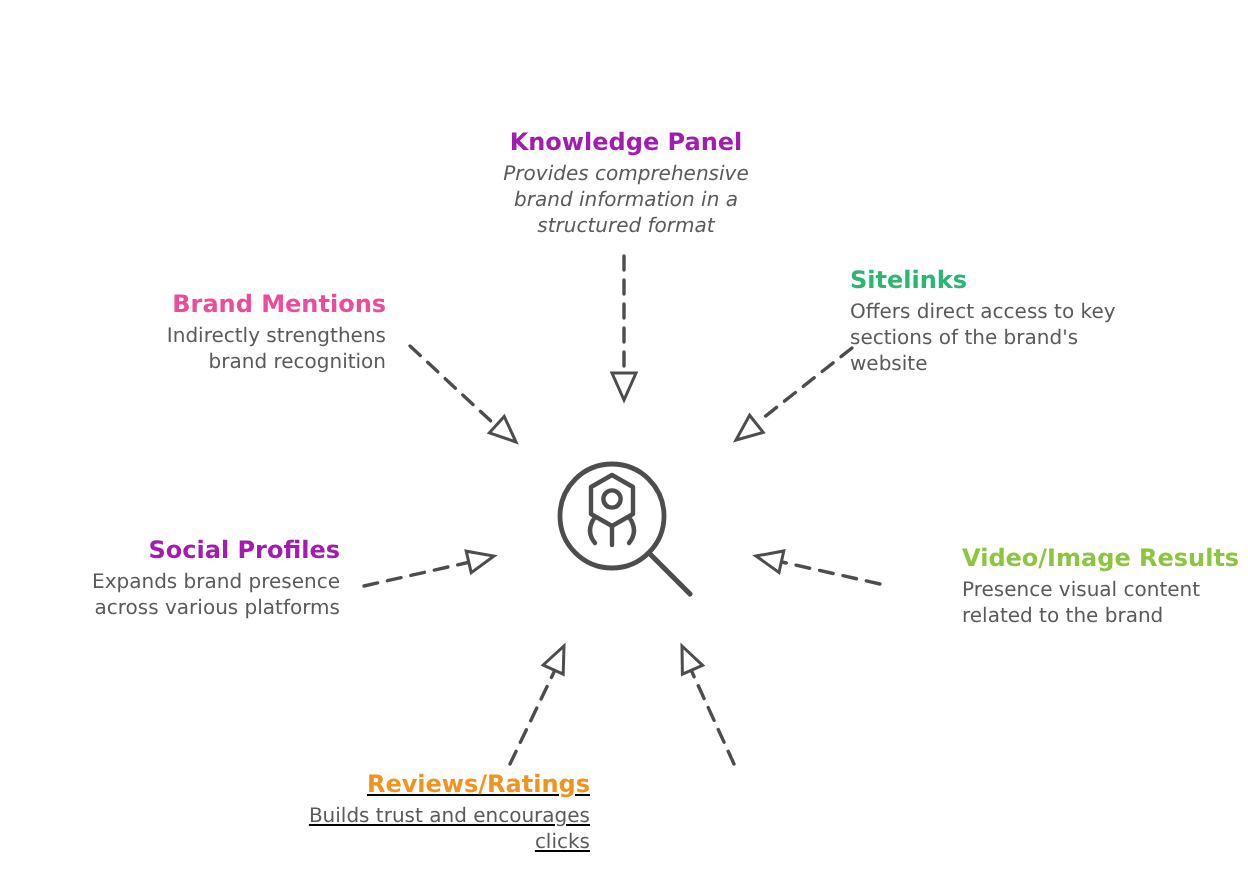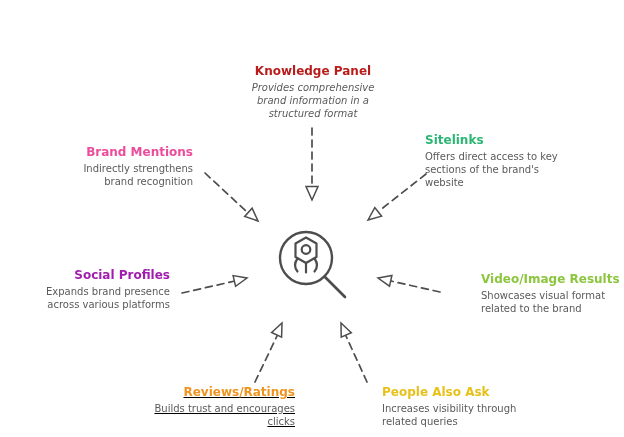--- a/index.html
+++ b/index.html
@@ -71,47 +71,43 @@
       <line x1="324.5" y1="276.5" x2="345" y2="297" stroke-width="2.6"></line>
       <polygon points="306,237.5 316.5,243.5 316.5,257 306,263 295.5,257 295.5,243.5" fill="#ffffff" stroke-width="2.2" stroke-linejoin="round"></polygon>
       <circle cx="306" cy="249.5" r="4.3" fill="#ffffff" stroke-width="2.2"></circle>
       <line x1="306" y1="263" x2="306" y2="272.5" stroke-width="2.2"></line>
       <path d="M 297.5 258.5 Q 292.5 265.5 297.5 271.5" stroke-width="2.2"></path>
       <path d="M 314.5 258.5 Q 319.5 265.5 314.5 271.5" stroke-width="2.2"></path>
     </g>
   </svg>
 
   <div class="node n-knowledge">
-    <div class="node-title" style="color: #b91c1c;">Knowledge Panel</div>
+    <div class="node-title" style="color: #a21caf;">Knowledge Panel</div>
     <div class="node-desc">Provides comprehensive brand information in a structured format</div>
   </div>
 
   <div class="node n-sitelinks">
     <div class="node-title" style="color: rgb(43, 182, 115);">Sitelinks</div>
     <div class="node-desc">Offers direct access to key sections of the brand's website</div>
   </div>
 
   <div class="node n-brand-mentions">
     <div class="node-title" style="color: rgb(236, 76, 155);">Brand Mentions</div>
     <div class="node-desc">Indirectly strengthens brand recognition</div>
   </div>
 
   <div class="node n-social">
     <div class="node-title" style="color: #a21caf; padding-left: 24px;">Social Profiles</div>
     <div class="node-desc">Expands brand presence across various platforms</div>
   </div>
 
   <div class="node n-video">
     <div class="node-title" style="color: rgb(140, 198, 63);">Video/Image Results</div>
-    <div class="node-desc">Showcases visual format related to the brand</div>
+    <div class="node-desc">Presence visual content related to the brand</div>
   </div>
 
   <div class="node n-reviews">
     <div class="node-title" style="color: rgb(240, 148, 31);">Reviews/Ratings</div>
     <div class="node-desc">Builds trust and encourages clicks</div>
   </div>
 
-  <div class="node n-paa">
-    <div class="node-title" style="color: rgb(231, 193, 26);">People Also Ask</div>
-    <div class="node-desc">Increases visibility through related queries</div>
-  </div>
 
 </div>
 
 </body></html>

